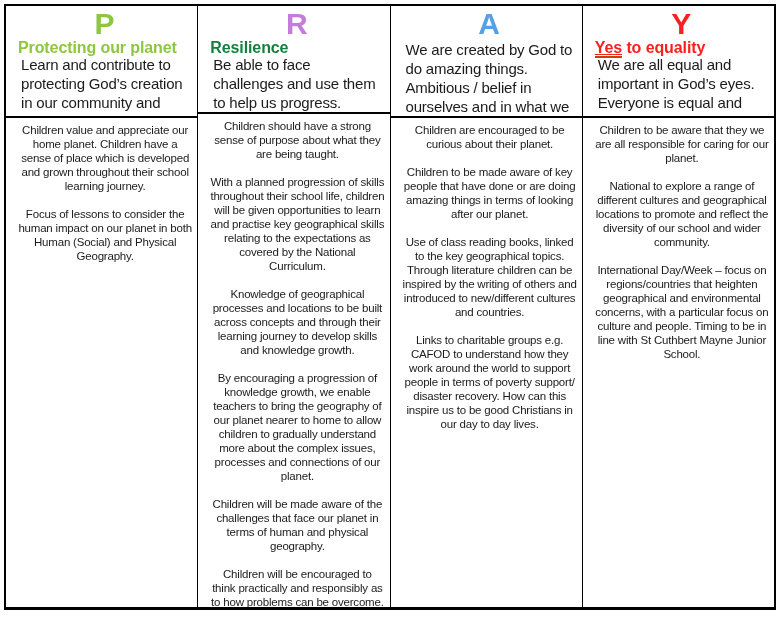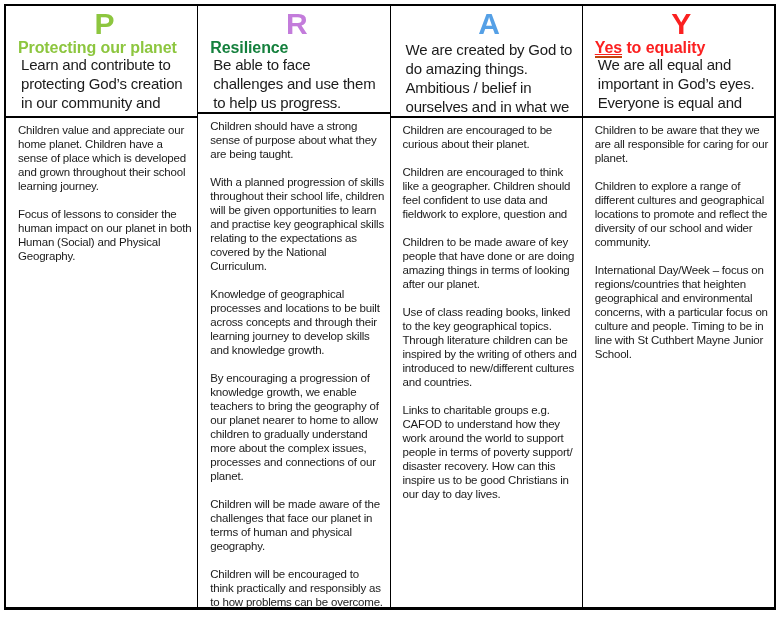--- a/index.html
+++ b/index.html
@@ -59,20 +59,21 @@
   }
   .cell.bodyc {
     flex: 1 1 auto;
     box-sizing: border-box;
     padding: 5px 5px 0 12px;
     color: #1b1b1b;
     font-size: 11.5px;
     line-height: 14px;
     letter-spacing: -0.2px;
     overflow: hidden;
+    text-align: center;
   }
   .cell.bodyc p { margin: 0 0 14px 0; }
   .yes-underlined {
     text-decoration: underline;
     border-bottom: 2px solid #c2410c;
     padding-bottom: 0px;
   }
 </style>
 </head>
 <body>
@@ -114,37 +115,36 @@
 
   <div class="col">
     <div class="cell header">
       <div class="letter" style="color: rgb(85, 160, 230);">A</div>
       <div class="col-desc">
         <div>We are created by God to do amazing things. Ambitious / belief in ourselves and in what we can achieve.</div>
       </div>
     </div>
     <div class="cell bodyc">
       <p>Children are encouraged to be curious about their planet.</p>
-      <p>Children are encouraged to think like a geographer. Children should feel confident to use data and fieldwork to explore, question and</p>
       <p>Children to be made aware of key people that have done or are doing amazing things in terms of looking after our planet.</p>
       <p>Use of class reading books, linked to the key geographical topics. Through literature children can be inspired by the writing of others and introduced to new/different cultures and countries.</p>
       <p>Links to charitable groups e.g. CAFOD to understand how they work around the world to support people in terms of poverty support/ disaster recovery. How can this inspire us to be good Christians in our day to day lives.</p>
     </div>
   </div>
 
   <div class="col">
     <div class="cell header">
       <div class="letter" style="color: rgb(251, 32, 32);">Y</div>
       <div class="col-title" style="color: rgb(251, 32, 32);">
         <span class="yes-underlined">Yes</span><span> to equality</span>
       </div>
       <div class="col-desc">
         <div>We are all equal and important in God’s eyes. Everyone is equal and deserves to be valued and respected.</div>
       </div>
     </div>
     <div class="cell bodyc">
       <p>Children to be aware that they we are all responsible for caring for our planet.</p>
-      <p>Children to explore a range of different cultures and geographical locations to promote and reflect the diversity of our school and wider community.</p>
+      <p>National to explore a range of different cultures and geographical locations to promote and reflect the diversity of our school and wider community.</p>
       <p>International Day/Week – focus on regions/countries that heighten geographical and environmental concerns, with a particular focus on culture and people. Timing to be in line with St Cuthbert Mayne Junior School.</p>
     </div>
   </div>
 
 </div>
 
 </body></html>

